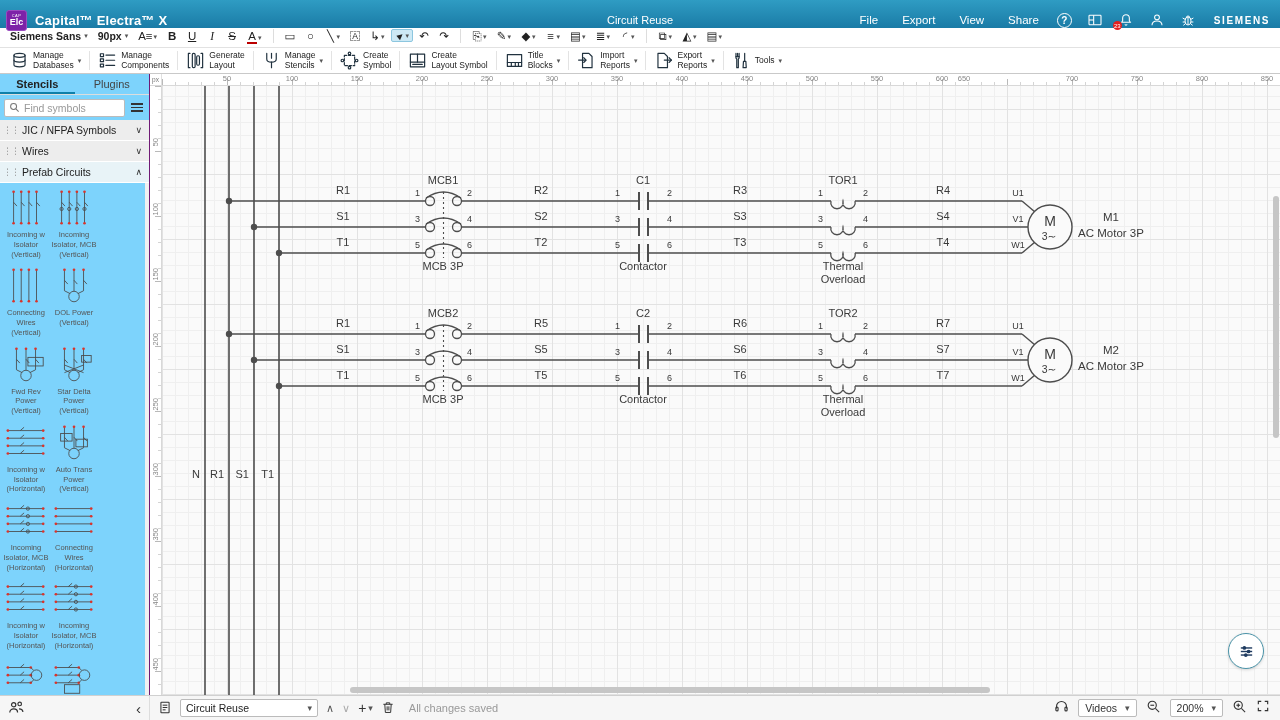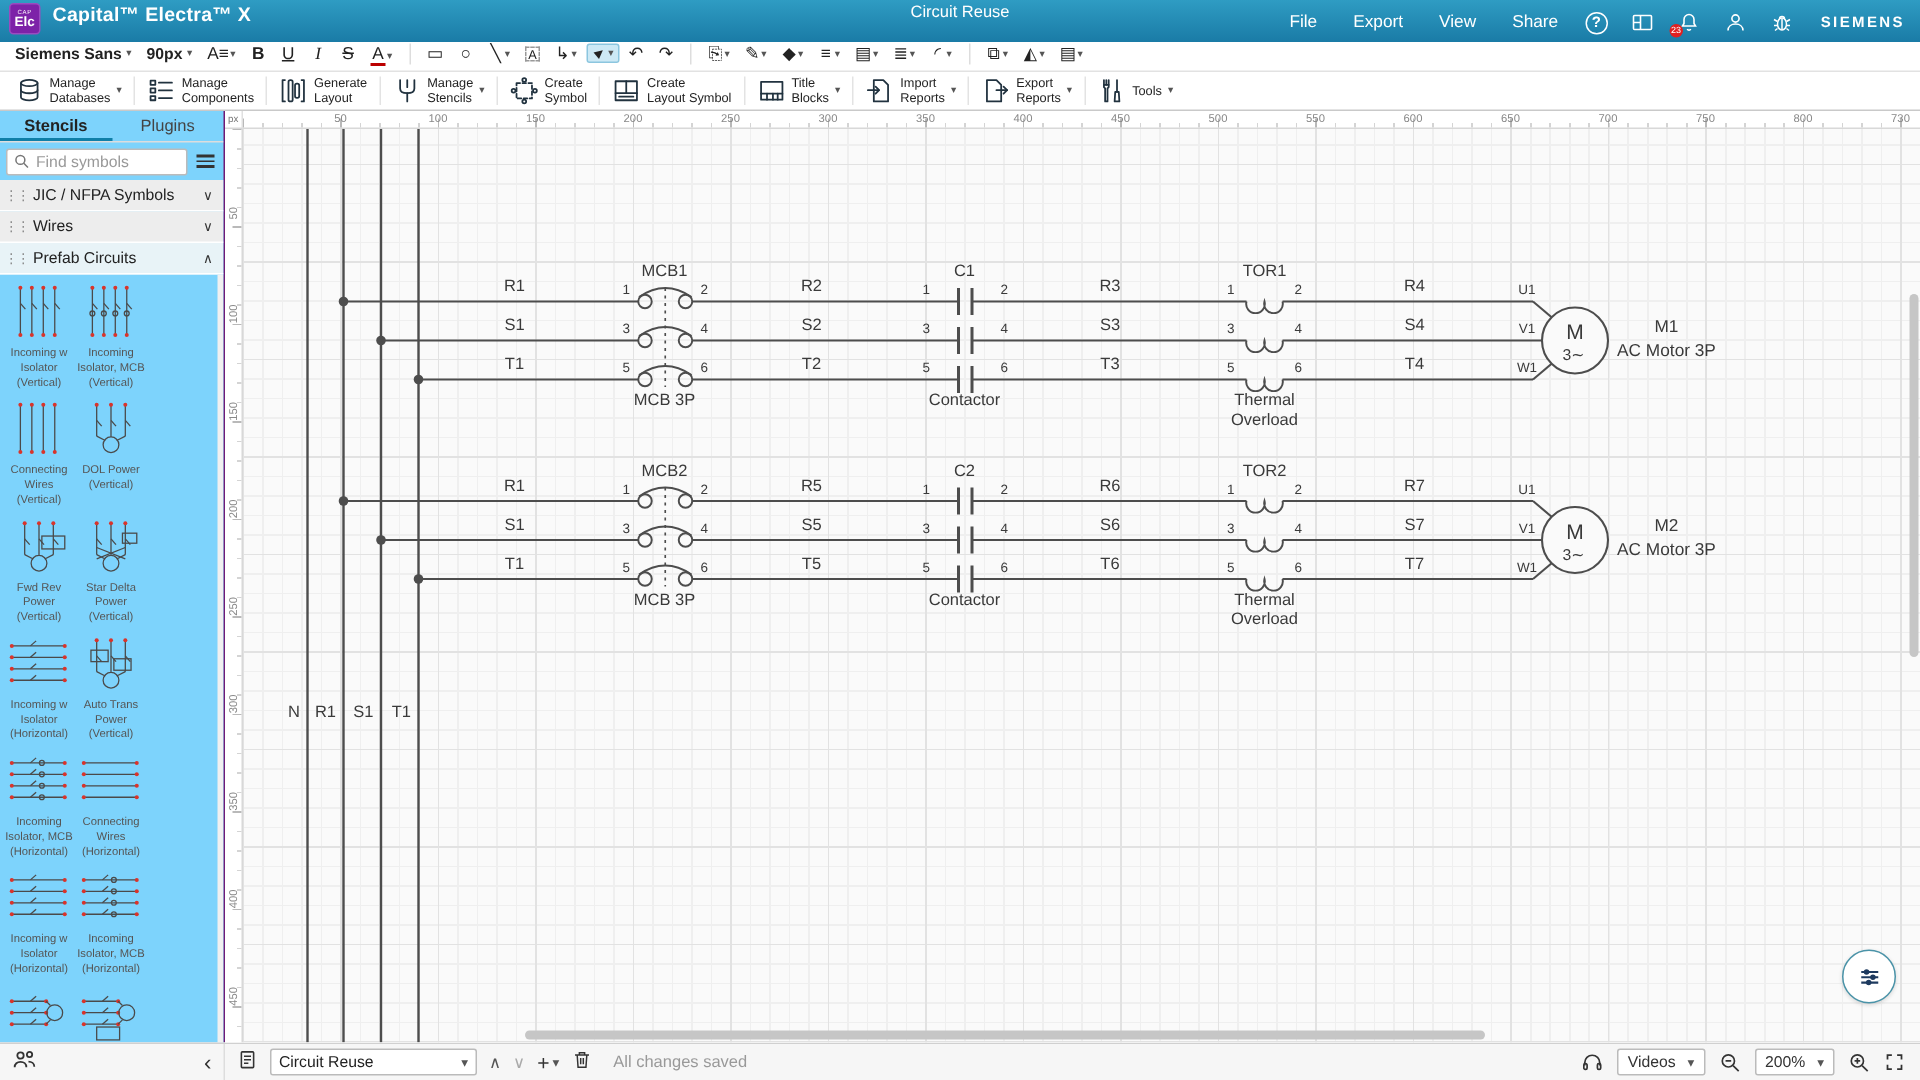--- a/index.html
+++ b/index.html
@@ -1,22 +1,22 @@
 <!DOCTYPE html>
 <html><head>
 <meta charset="utf-8">
 <style>
   *{box-sizing:border-box;margin:0;padding:0}
   html,body{width:1280px;height:720px;overflow:hidden}
   body{font-family:"Liberation Sans",sans-serif;background:#fff;font-size:11px;color:#333}
   .app{position:relative;width:1280px;height:720px;display:flex;flex-direction:column}
 
   
-  .titlebar{height:28px;flex:0 0 28px;display:flex;gap:8px;
-    background:linear-gradient(180deg,#2f9cc3,#1a7ba6);color:#fff;padding:2px 10px 0 6px;position:relative}
+  .titlebar{height:28px;flex:0 0 28px;display:flex;align-items:center;gap:8px;
+    background:linear-gradient(180deg,#2f9cc3,#1a7ba6);color:#fff;padding:12px 10px 0 6px;position:relative}
   .logo{width:21px;height:21px;border-radius:3px;background:#7d22a8;display:flex;flex-direction:column;
     align-items:center;justify-content:center;line-height:1;border:1px solid #9a4cc0}
   .logo .cap{font-size:4px;letter-spacing:.5px}
   .logo .elc{font-size:9px;font-weight:bold}
   .app-title{font-size:13px;font-weight:bold;letter-spacing:.2px}
   .doc-title{position:absolute;left:50%;transform:translateX(-50%);font-size:11px}
   .tb-right{margin-left:auto;display:flex;align-items:center;gap:18px}
   .tb-menu{display:flex;gap:24px;font-size:11.5px}
   .tb-menu span{cursor:default}
   .tb-icons{display:flex;align-items:center;gap:15px}
@@ -106,21 +106,21 @@
   .status{height:25px;flex:0 0 25px;background:#f6f6f6;border-top:1px solid #d0d0d0;display:flex;align-items:center;font-size:11px;color:#555}
   .st-left{width:150px;flex:0 0 150px;display:flex;align-items:center;padding:0 8px;border-right:1px solid #ddd;height:100%}
   .st-left .sp{flex:1}
   .collapse{font-size:15px;color:#333;line-height:1}
   .st-mid{display:flex;align-items:center;gap:8px;padding:0 8px}
   .page-select{display:flex;align-items:center;width:138px;height:18px;border:1px solid #bbb;border-radius:2px;background:#fff;padding:0 5px;justify-content:space-between}
   .page-select .lblv{font-size:10.5px;color:#222}
   .chev{font-size:9px;color:#555}
   .plus{font-size:14px;color:#333;line-height:1}
   .saved{color:#999;margin-left:6px}
-  .st-right{margin-left:auto;display:flex;align-items:center;gap:9px;padding:0 10px}
+  .st-right{margin-left:auto;display:flex;gap:9px;padding:0 10px}
   .mini-select{display:flex;align-items:center;gap:8px;height:18px;border:1px solid #bbb;border-radius:2px;background:#fff;padding:0 6px}
   .mini-select .lblv{font-size:10.5px;color:#333}
   .st-icon svg{display:block}
 </style>
 </head>
 <body>
 
 <div class="app">
 
   <div class="titlebar">
@@ -757,25 +757,25 @@
           <span style="left:195.0px">150</span>
           <span style="left:260.0px">200</span>
           <span style="left:325.0px">250</span>
           <span style="left:390.0px">300</span>
           <span style="left:455.0px">350</span>
           <span style="left:520.0px">400</span>
           <span style="left:585.0px">450</span>
           <span style="left:650.0px">500</span>
           <span style="left:715.0px">550</span>
           <span style="left:780.0px">600</span>
-          <span style="left:845.0px">650</span>
+          <span style="left:802px">650</span>
           <span style="left:910.0px">700</span>
           <span style="left:975.0px">750</span>
           <span style="left:1040.0px">800</span>
-          <span style="left:1105.0px">730</span>
+          <span style="left:1105.0px">850</span>
         </div>
       <div class="ruler-left">
           <span style="top:52.0px">50</span>
           <span style="top:117.0px">100</span>
           <span style="top:182.0px">150</span>
           <span style="top:247.0px">200</span>
           <span style="top:312.0px">250</span>
           <span style="top:377.0px">300</span>
           <span style="top:442.0px">350</span>
           <span style="top:507.0px">400</span>

